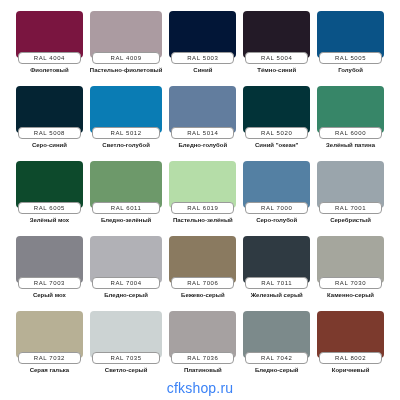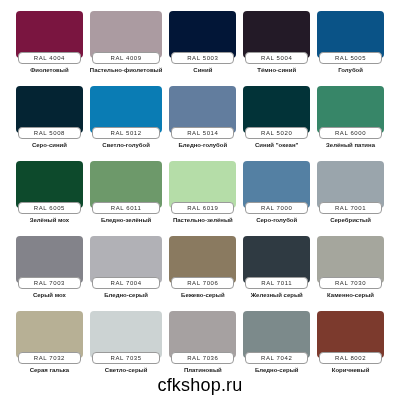--- a/index.html
+++ b/index.html
@@ -87,22 +87,22 @@
     line-height: 1;
     overflow: hidden;
   }
 
   #watermark {
     position: absolute;
     left: 0;
     right: 0;
     bottom: 4px;
     text-align: center;
-    font-size: 18px;
-    color: #000000;
+    font-size: 14px;
+    color: #3b82f6;
     font-family: "Liberation Sans", sans-serif;
     letter-spacing: 0.2px;
     pointer-events: none;
   }
 </style>
 </head>
 <body>
 
 <div id="chart">
   <div class="grid">

